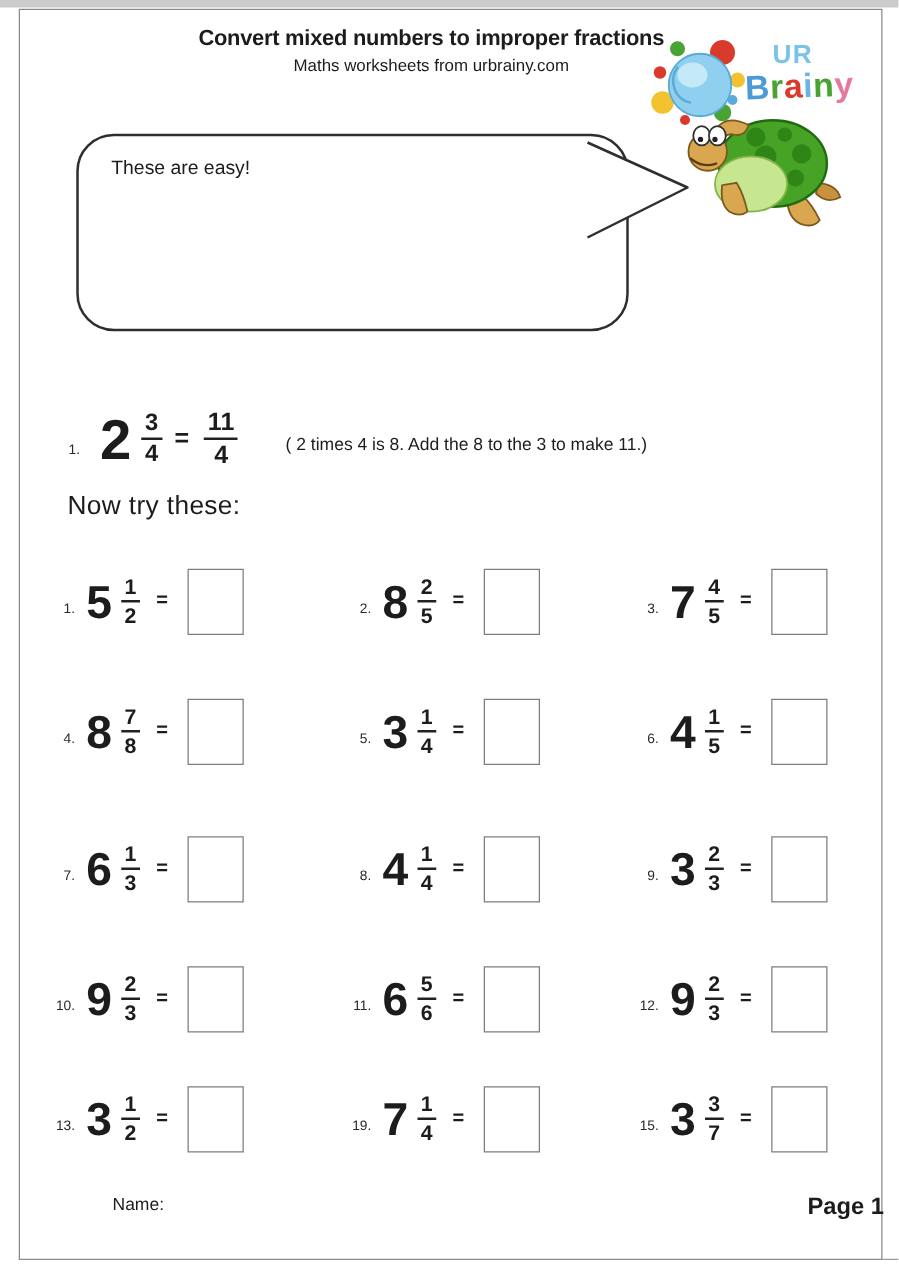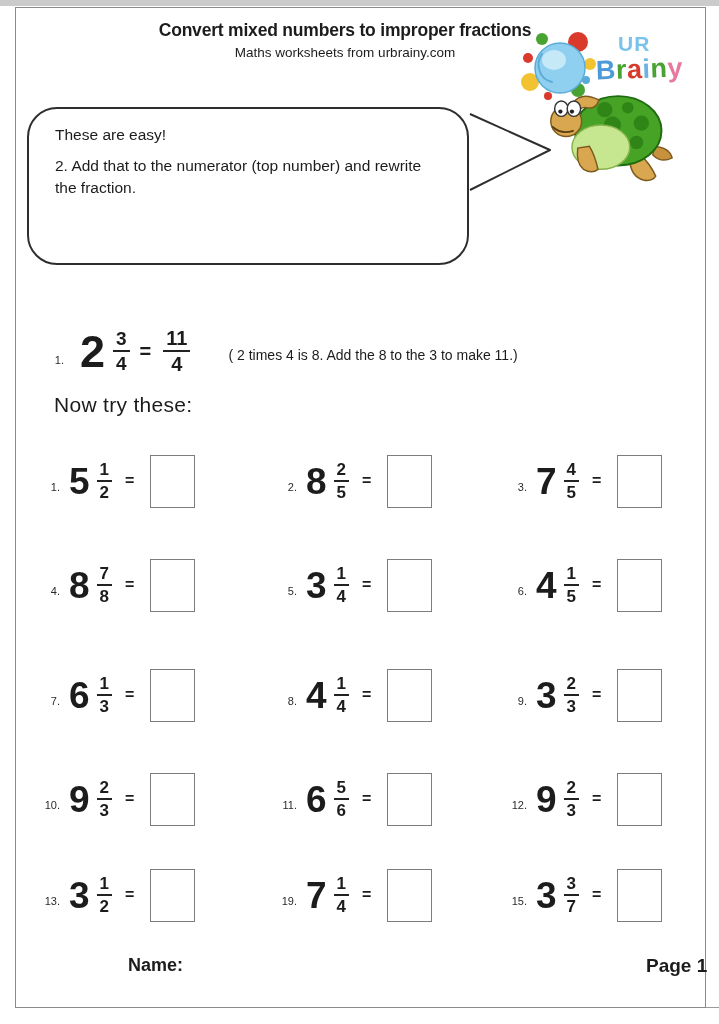--- a/index.html
+++ b/index.html
@@ -16,21 +16,21 @@
   .title { font-size:17.5px; font-weight:700; letter-spacing:-0.2px; }
   .subtitle { font-size:13.5px; font-weight:500; margin-top:4px; }
 
   
   .ub-logo { position:absolute; left:520px; top:6px; width:186px; height:72px;margin-top:24px; }
   .ub-bubbles { position:absolute; left:0; top:0; width:80px; height:72px; }
   .ub-ur { position:absolute; left:98px; top:2px; font-size:21px; font-weight:800; color:#79c3ea; letter-spacing:1px; }
   .ub-brainy { position:absolute; left:76px; top:24px; font-size:27px; font-weight:800; letter-spacing:0.5px; transform:rotate(-2deg); }
 
   
-  .bubble { position:absolute; left:27px; top:107px; width:442px; height:158px;
+  .bubble { position:absolute; left:61px; top:107px; width:442px; height:158px;
             border:2px solid #2e2e2e; border-radius:30px; background:#fff; padding:15px 40px 12px 26px; z-index:1; }
   .bubble p { font-size:15.5px; line-height:1.38; margin-bottom:10px; max-width:382px; }
   .bubble-tail { position:absolute; left:468px; top:112px; width:86px; height:82px; z-index:2; }
   .turtle { position:absolute; left:545px; top:88px; width:130px; height:102px; }
 
   
   .example { position:absolute; left:48px; top:320px; height:62px; display:flex; align-items:center; }
   .ex-label { font-size:11px; color:#2a2a2a; min-width:16px; text-align:right; margin-right:8px; margin-top:18px; }
   .ex-whole { font-size:45px; font-weight:600; line-height:1; margin-left:8px; }
   .frac { display:inline-flex; flex-direction:column; align-items:center; line-height:1.12; font-weight:600; }
@@ -45,21 +45,21 @@
 
   
   .problem { position:absolute; display:flex; align-items:center; height:64px; }
   .plabel { font-size:11px; color:#2a2a2a; min-width:16px; text-align:right; margin-right:9px; margin-top:12px; }
   .whole { font-size:37px; font-weight:600; line-height:1; }
   .pfrac { font-size:17px; margin-left:7px; }
   .eq { font-size:16px; font-weight:700; margin-left:13px; }
   .answer-box { width:45px; height:53px; border:1.5px solid #7d7d7d; background:#fff; margin-left:16px; }
 
   
-  .name-label { position:absolute; left:90px; top:955px; font-size:18px; font-weight:700;margin-left:38px; }
+  .name-label { position:absolute; left:90px; top:955px; font-size:14px; font-weight:400; }
   .page-label { position:absolute; left:646px; top:955px; font-size:19px; font-weight:600; }
 
   
   .lws { position:absolute; right:1px; top:989px; display:flex; align-items:center; z-index:3; background:transparent; }
   .lws-icon { display:grid; grid-template-columns:11px 11px; grid-template-rows:11px 11px; gap:1px; margin-right:2px; }
   .lws-icon span { display:flex; align-items:center; justify-content:center; color:#fff;
                    font-size:7px; font-weight:800; line-height:1; }
   .lws-brand { font-size:25px; font-weight:800; color:#17457c; letter-spacing:-1.2px; transform:scaleX(0.95); transform-origin:right; }
 </style>
 </head>
@@ -88,21 +88,20 @@
       <circle cx="40" cy="38" r="25" fill="#8fd0f0" stroke="#5aabd6" stroke-width="1.5"></circle>
       <ellipse cx="34" cy="30" rx="12" ry="10" fill="#c6e9f8"></ellipse>
       <path d="M22,24 q-6,8 -2,18 q3,8 12,10" fill="none" stroke="#5aabd6" stroke-width="2" stroke-linecap="round"></path>
     </svg>
     <span class="ub-ur">UR</span>
     <span class="ub-brainy"><span style="color:#4d9ad8">B</span><span style="color:#49a332">r</span><span style="color:#d93a2b">a</span><span style="color:#6ab4e4">i</span><span style="color:#49a332">n</span><span style="color:#e8799e">y</span></span>
   </div>
 
   <div class="bubble">
     <p>These are easy!</p>
-    <p>2. Add that to the numerator (top number) and rewrite the fraction.</p>
   </div>
   <svg class="bubble-tail" viewBox="0 0 86 82">
     <path d="M2,2 L82,38 L2,78" fill="#ffffff" stroke="#2e2e2e" stroke-width="2" stroke-linejoin="round"></path>
   </svg>
 
   <svg class="turtle" viewBox="0 0 135 105">
     <path d="M113,60 q16,1 19,12 q-11,6 -20,-3 z" fill="#c8913e" stroke="#7c5a1e" stroke-width="1.5"></path>
     <path d="M88,76 q2,16 14,19 q9,2 13,-4 q-6,-13 -15,-21 z" fill="#d8a750" stroke="#7c5a1e" stroke-width="1.5"></path>
     <ellipse cx="76" cy="44" rx="45" ry="36" fill="#46a326" stroke="#1e6b10" stroke-width="2"></ellipse>
     <circle cx="62" cy="22" r="8" fill="#2f8516"></circle>

